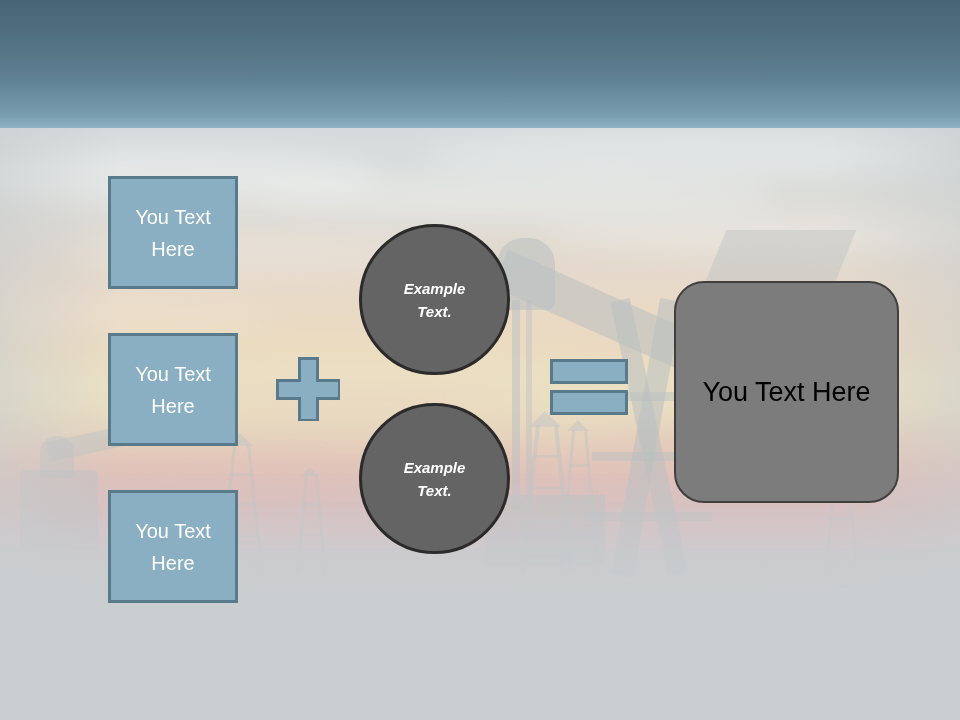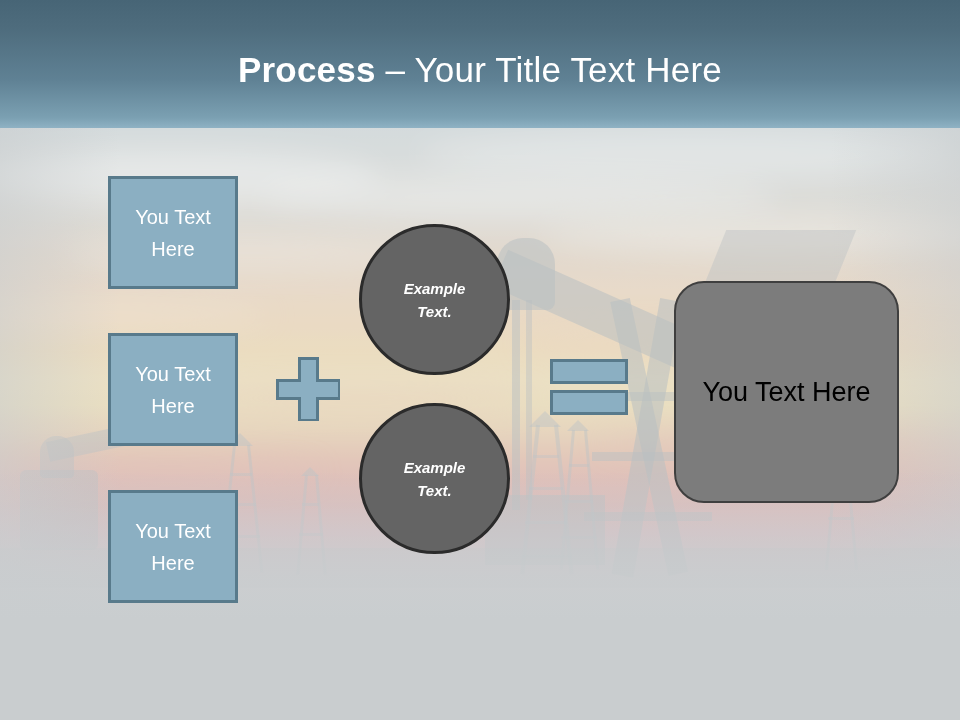--- a/index.html
+++ b/index.html
@@ -383,21 +383,20 @@
 
     <div class="sil-light" style="position:absolute; left:0; top:548px; width:960px; height:40px; background:rgba(160,166,168,0.30);"></div>
 
     <div class="bg-haze"></div>
     <div class="bg-fade-left"></div>
     <div class="bg-fade-right"></div>
     <div class="bg-fade-bottom"></div>
   </div>
 
   <div class="title-band"></div>
-  <div class="title-text"><span class="t-bold">Process</span><span class="t-rest"> – Your Title Text Here</span></div>
 
   <div class="step-box" id="box1">
     <span>You Text Here</span>
   </div>
   <div class="step-box" id="box2">
     <span>You Text Here</span>
   </div>
   <div class="step-box" id="box3">
     <span>You Text Here</span>
   </div>

